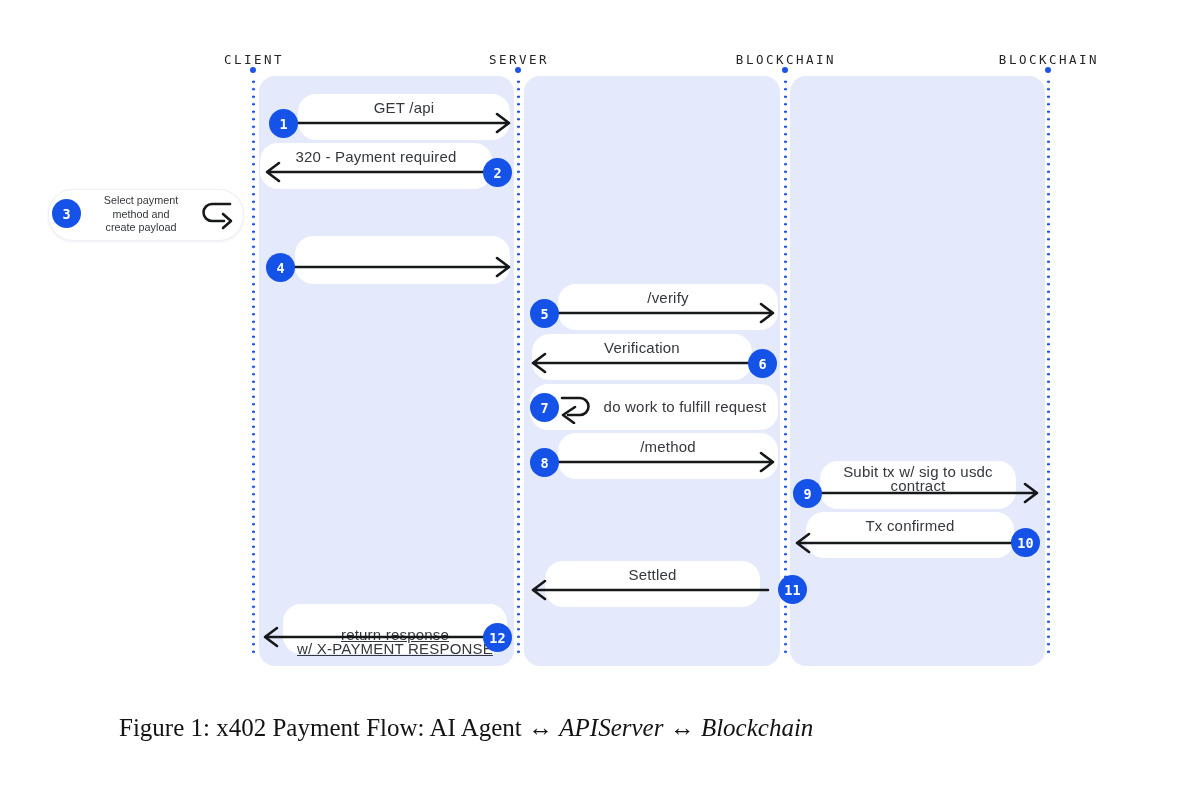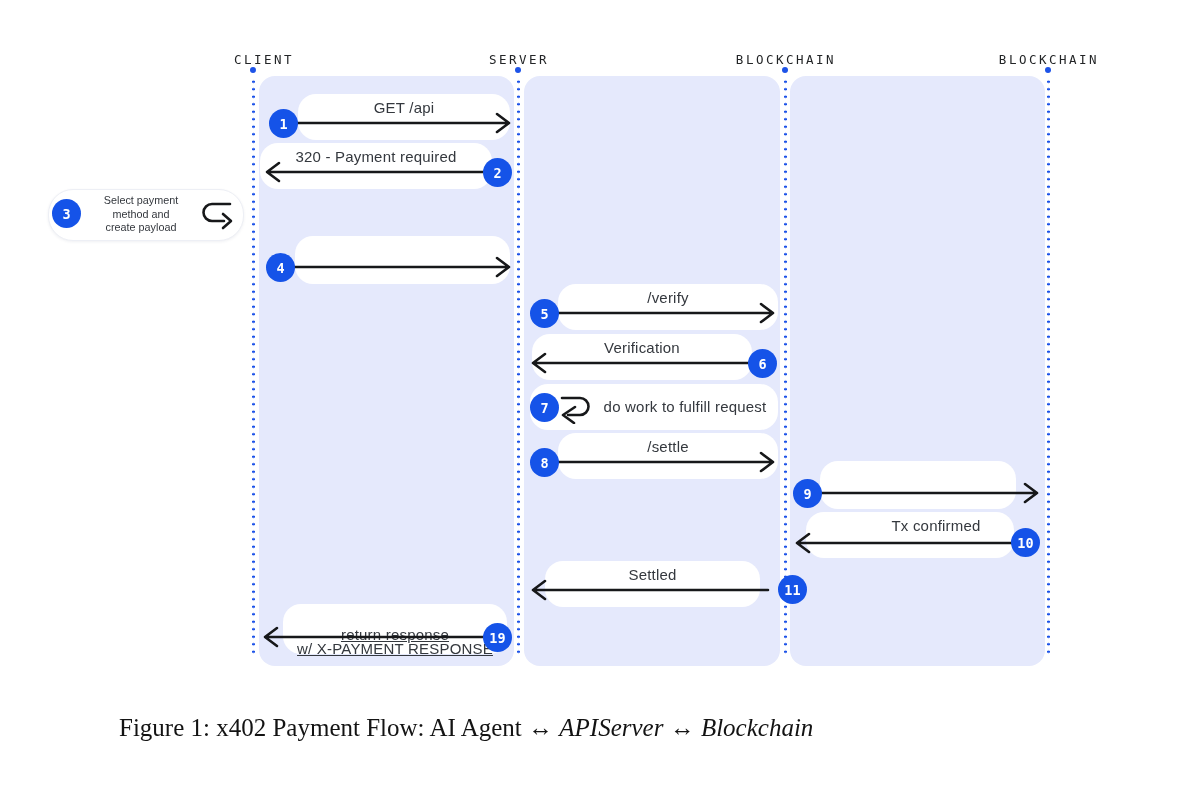--- a/index.html
+++ b/index.html
@@ -41,21 +41,21 @@
 </style>
 </head>
 <body>
 
 <div id="canvas">
 
   <div class="panel" style="left:259px;width:255px;"></div>
   <div class="panel" style="left:524px;width:256px;"></div>
   <div class="panel" style="left:790px;width:255px;"></div>
 
-  <div class="ll-header" style="left:264px;">CLIENT</div>
+  <div class="ll-header" style="left:254px;">CLIENT</div>
   <div class="ll-header" style="left:519px;">SERVER</div>
   <div class="ll-header" style="left:786px;">BLOCKCHAIN</div>
   <div class="ll-header" style="left:1049px;">BLOCKCHAIN</div>
 
   <div class="ll-dot" style="left:250px;"></div>
   <div class="ll-dot" style="left:515px;"></div>
   <div class="ll-dot" style="left:782px;"></div>
   <div class="ll-dot" style="left:1045px;"></div>
 
   <div class="lifeline" style="left:252px;"></div>
@@ -107,51 +107,53 @@
   <div class="num-circle" style="left:748px;top:349px;">6</div>
 
   <div class="bubble" style="left:530px;top:384px;width:248px;height:46px;"></div>
   <div class="msg-label" style="left:600px;top:400px;width:170px;">do work to fulfill request</div>
   <svg class="loop-svg" style="left:555px;top:392px;" width="40" height="32" viewBox="0 0 40 32">
     <path d="M7 6 H25 a8.5 8.5 0 0 1 0 17 H13 M20 15 L8 23 L19 31" fill="none" stroke="#17181a" stroke-width="2.6" stroke-linecap="round" stroke-linejoin="round"></path>
   </svg>
   <div class="num-circle" style="left:530px;top:393px;">7</div>
 
   <div class="bubble" style="left:558px;top:433px;width:220px;height:46px;"></div>
-  <div class="msg-label" style="left:558px;top:440px;width:220px;">/settle</div>
+  <div class="msg-label" style="left:558px;top:440px;width:220px;">/method</div>
   <div class="arrow" style="left:538px;top:449px;width:240px;"><svg width="240" height="26">
         <path d="M4 13 H233 M223 4 L235 13 L223 22" fill="none" stroke="#17181a" stroke-width="2.6" stroke-linecap="round" stroke-linejoin="round"></path>
       </svg></div>
   <div class="num-circle" style="left:530px;top:448px;">8</div>
 
   <div class="bubble" style="left:820px;top:461px;width:196px;height:48px;"></div>
+  <div class="msg-label" style="left:820px;top:465px;width:196px;">Subit tx w/ sig to usdc
+contract</div>
   <div class="arrow" style="left:800px;top:480px;width:242px;"><svg width="242" height="26">
         <path d="M4 13 H235 M225 4 L237 13 L225 22" fill="none" stroke="#17181a" stroke-width="2.6" stroke-linecap="round" stroke-linejoin="round"></path>
       </svg></div>
   <div class="num-circle" style="left:793px;top:479px;">9</div>
 
   <div class="bubble" style="left:806px;top:512px;width:208px;height:46px;"></div>
-  <div class="msg-label" style="left:832px;top:519px;width:208px;">Tx confirmed</div>
+  <div class="msg-label" style="left:806px;top:519px;width:208px;">Tx confirmed</div>
   <div class="arrow" style="left:792px;top:530px;width:240px;"><svg width="240" height="26">
         <path d="M236 13 H7 M17 4 L5 13 L17 22" fill="none" stroke="#17181a" stroke-width="2.6" stroke-linecap="round" stroke-linejoin="round"></path>
       </svg></div>
   <div class="num-circle" style="left:1011px;top:528px;">10</div>
 
   <div class="bubble" style="left:545px;top:561px;width:215px;height:46px;"></div>
   <div class="msg-label" style="left:545px;top:568px;width:215px;">Settled</div>
   <div class="arrow" style="left:528px;top:577px;width:244px;"><svg width="244" height="26">
         <path d="M240 13 H7 M17 4 L5 13 L17 22" fill="none" stroke="#17181a" stroke-width="2.6" stroke-linecap="round" stroke-linejoin="round"></path>
       </svg></div>
   <div class="num-circle" style="left:778px;top:575px;">11</div>
 
   <div class="bubble" style="left:283px;top:604px;width:224px;height:50px;"></div>
   <div class="msg-label" style="left:283px;top:628px;width:224px;text-decoration:underline;">return response
 w/ X-PAYMENT RESPONSE</div>
   <div class="arrow" style="left:260px;top:624px;width:242px;"><svg width="242" height="26">
         <path d="M238 13 H7 M17 4 L5 13 L17 22" fill="none" stroke="#17181a" stroke-width="2.6" stroke-linecap="round" stroke-linejoin="round"></path>
       </svg></div>
-  <div class="num-circle" style="left:483px;top:623px;">19</div>
+  <div class="num-circle" style="left:483px;top:623px;">12</div>
 
   <div class="caption">
     <span>Figure 1: x402 Payment Flow: AI Agent ↔ </span><span class="it">APIServer</span><span> ↔ </span><span class="it">Blockchain</span>
   </div>
 
 </div>
 
 </body></html>

